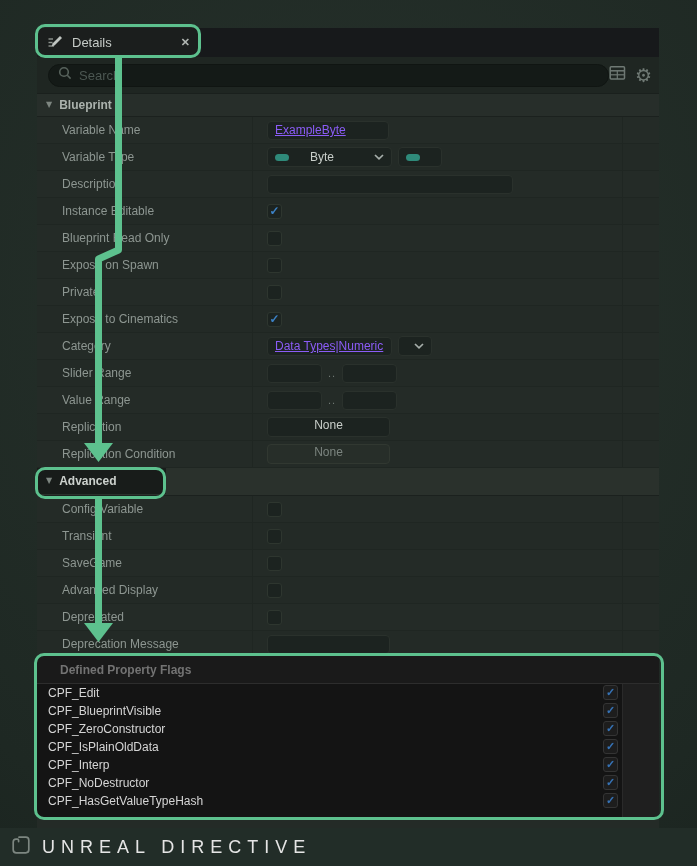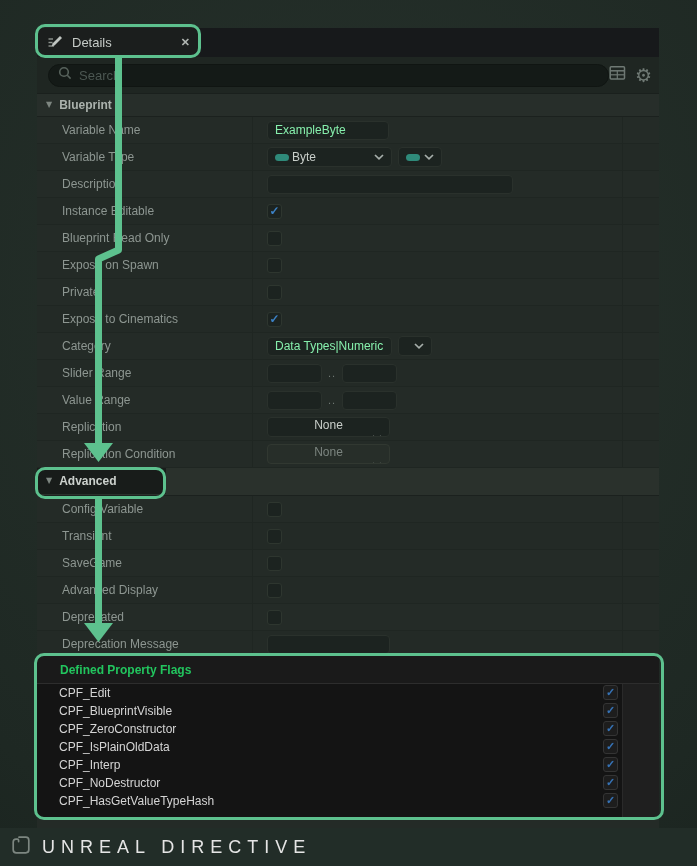--- a/index.html
+++ b/index.html
@@ -31,41 +31,41 @@
                     display:flex; align-items:center; gap:7px; padding-left:9px; }
   .advanced-inner .sec-title { color:#ccd1cd; }
 
   .row { height:27px; border-bottom:1px solid #1f2622; display:flex; background:#242b27; }
   .rows .row:nth-child(even) { background:#232a26; }
   .row-label { width:216px; padding-left:25px; display:flex; align-items:center; color:#8d9691;
                font-size:12px; border-right:1px solid #1f2622; }
   .row-value { width:370px; display:flex; align-items:center; padding-left:14px; gap:6px; border-right:1px solid #1f2622; }
   .row-extra { flex:1; }
 
-  .ti { height:19px; background:#1c2320; border:1px solid #2a312c; border-radius:4px; color:#86efac;
-        font-size:12px; padding:0 7px; font-family:inherit; outline:none; }
+  .ti { height:19px; background:#1c2320; border:1px solid #2a312c; border-radius:4px; color:#8b5cf6;
+        font-size:12px; padding:0 7px; font-family:inherit; outline:none;text-decoration:underline; }
   .w-name { width:122px; } .w-desc { width:246px; } .w-combo { width:125px; } .w-range { width:55px; } .w-dep { width:123px; }
   .dd { height:20px; background:#1c2320; border:1px solid #2a312c; border-radius:4px; display:flex;
-        align-items:center; gap:3px; padding:0 7px; color:#c9cfca; font-size:12px; }
+        align-items:center; gap:21px; padding:0 7px; color:#c9cfca; font-size:12px; }
   .dd .chev { margin-left:auto; }
   .dd-type { width:125px; } .dd-small { width:44px; } .dd-none { width:123px;flex-direction:column; } .dd-btn { width:34px; }
   .dd.disabled { background:#272e29; border-color:#313831; color:#7b847f; }
   .pill { width:14px; height:7px; border-radius:3.5px; background:#2f8a7a; flex:none; }
   .range-sep { color:#6e7772; font-size:11px; letter-spacing:1px; }
   .cb { width:15px; height:15px; border-radius:3px; background:#1c2320; border:1px solid #2e362f;
         display:flex; align-items:center; justify-content:center; flex:none; }
   .cb.checked::after { content:"✓"; color:#3c82c6; font-size:12px; font-weight:bold; line-height:1; }
 
   
   .flags { position:relative; margin-top:-2px; height:162px; background:#141414; z-index:5; }
   .flags-right { position:absolute; right:0; top:0; bottom:0; width:37px; background:#1f1f1f; border-left:1px solid #2a2a2a; }
   .flags-header { height:28px; background:#1a1a1a; border-bottom:1px solid #2d2d2d; display:flex;
                   align-items:center; padding-left:23px; position:relative; z-index:1; }
-  .flags-title { color:#22c55e; font-weight:bold; font-size:12px; }
-  .flag-row { height:18px; display:flex; align-items:center; padding-left:22px; position:relative; z-index:1; }
+  .flags-title { color:#737373; font-weight:bold; font-size:12px; }
+  .flag-row { height:18px; display:flex; align-items:center; padding-left:11px; position:relative; z-index:1; }
   .flag-name { color:#d5d5d5; font-size:12px; }
   .flag-cb { position:absolute; right:41px; top:1px; width:15px; height:15px; border-radius:3px;
              background:#1d1d1d; border:1px solid #343434; display:flex; align-items:center; justify-content:center; }
   .flag-cb::after { content:"✓"; color:#3672b5; font-size:11px; font-weight:bold; line-height:1; }
 
   
   .footer { position:absolute; left:0; top:828px; width:697px; height:38px; background:#222d28;
             display:flex; align-items:center; gap:10px; padding-left:10px; }
   .brand { color:#e5e5e5; font-size:18px; letter-spacing:6px; }
 

